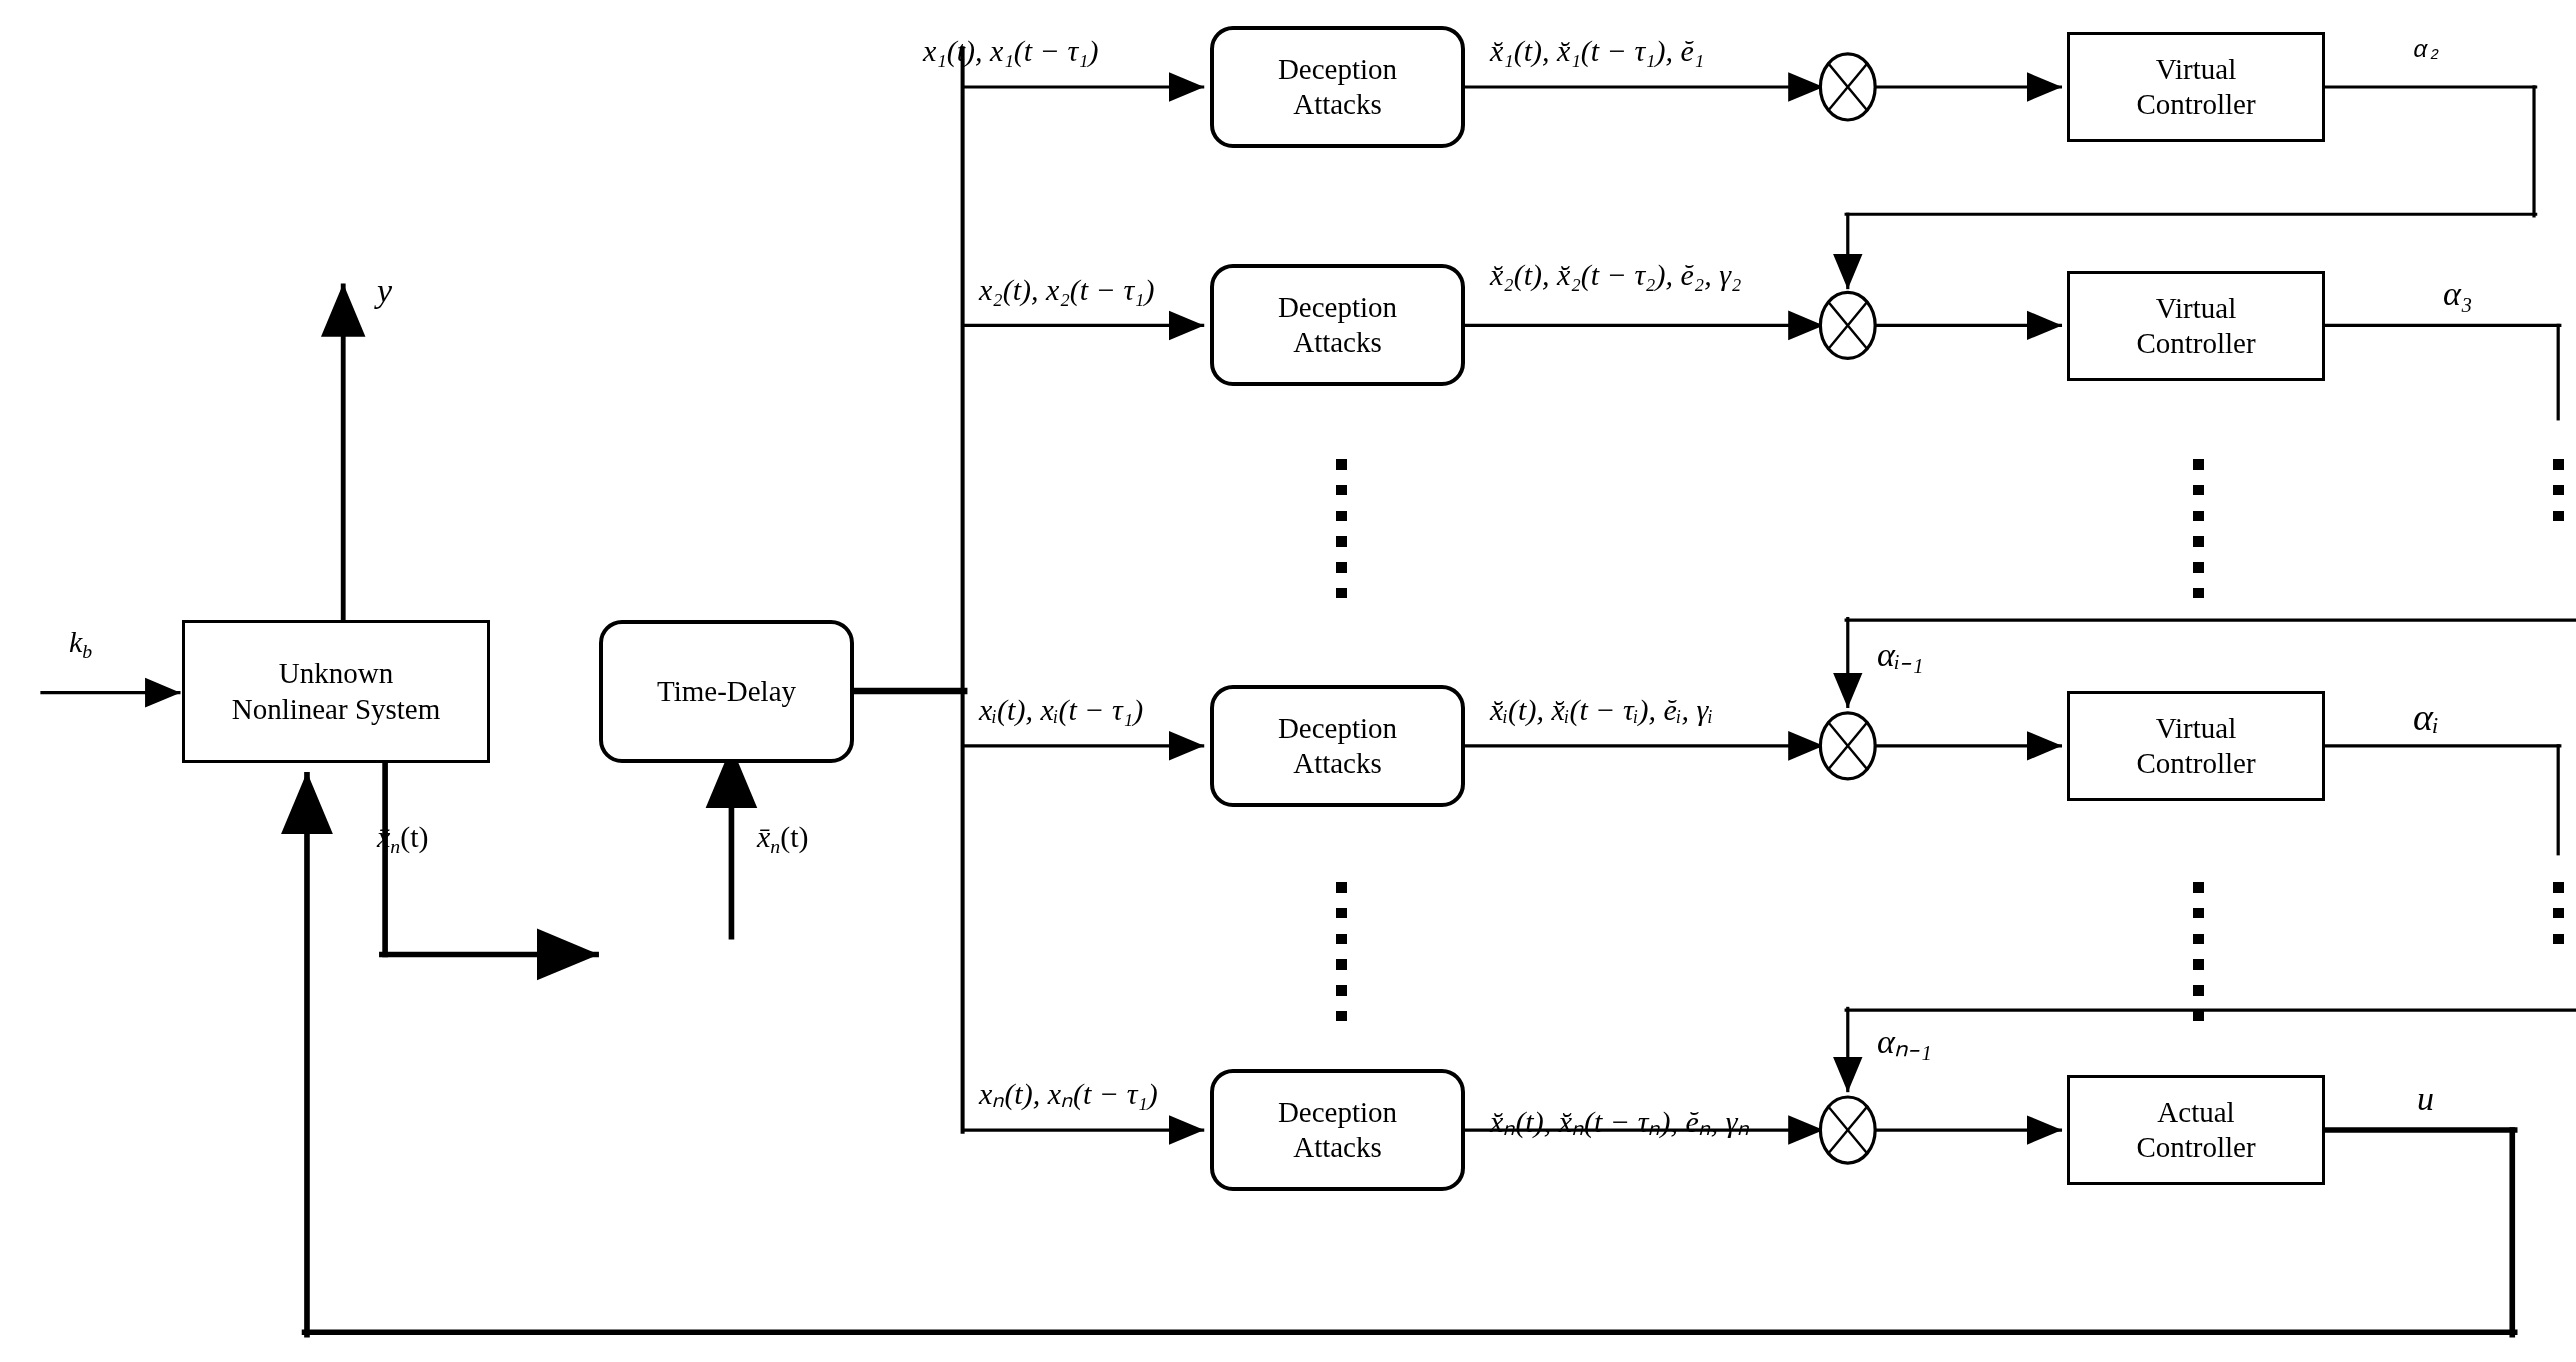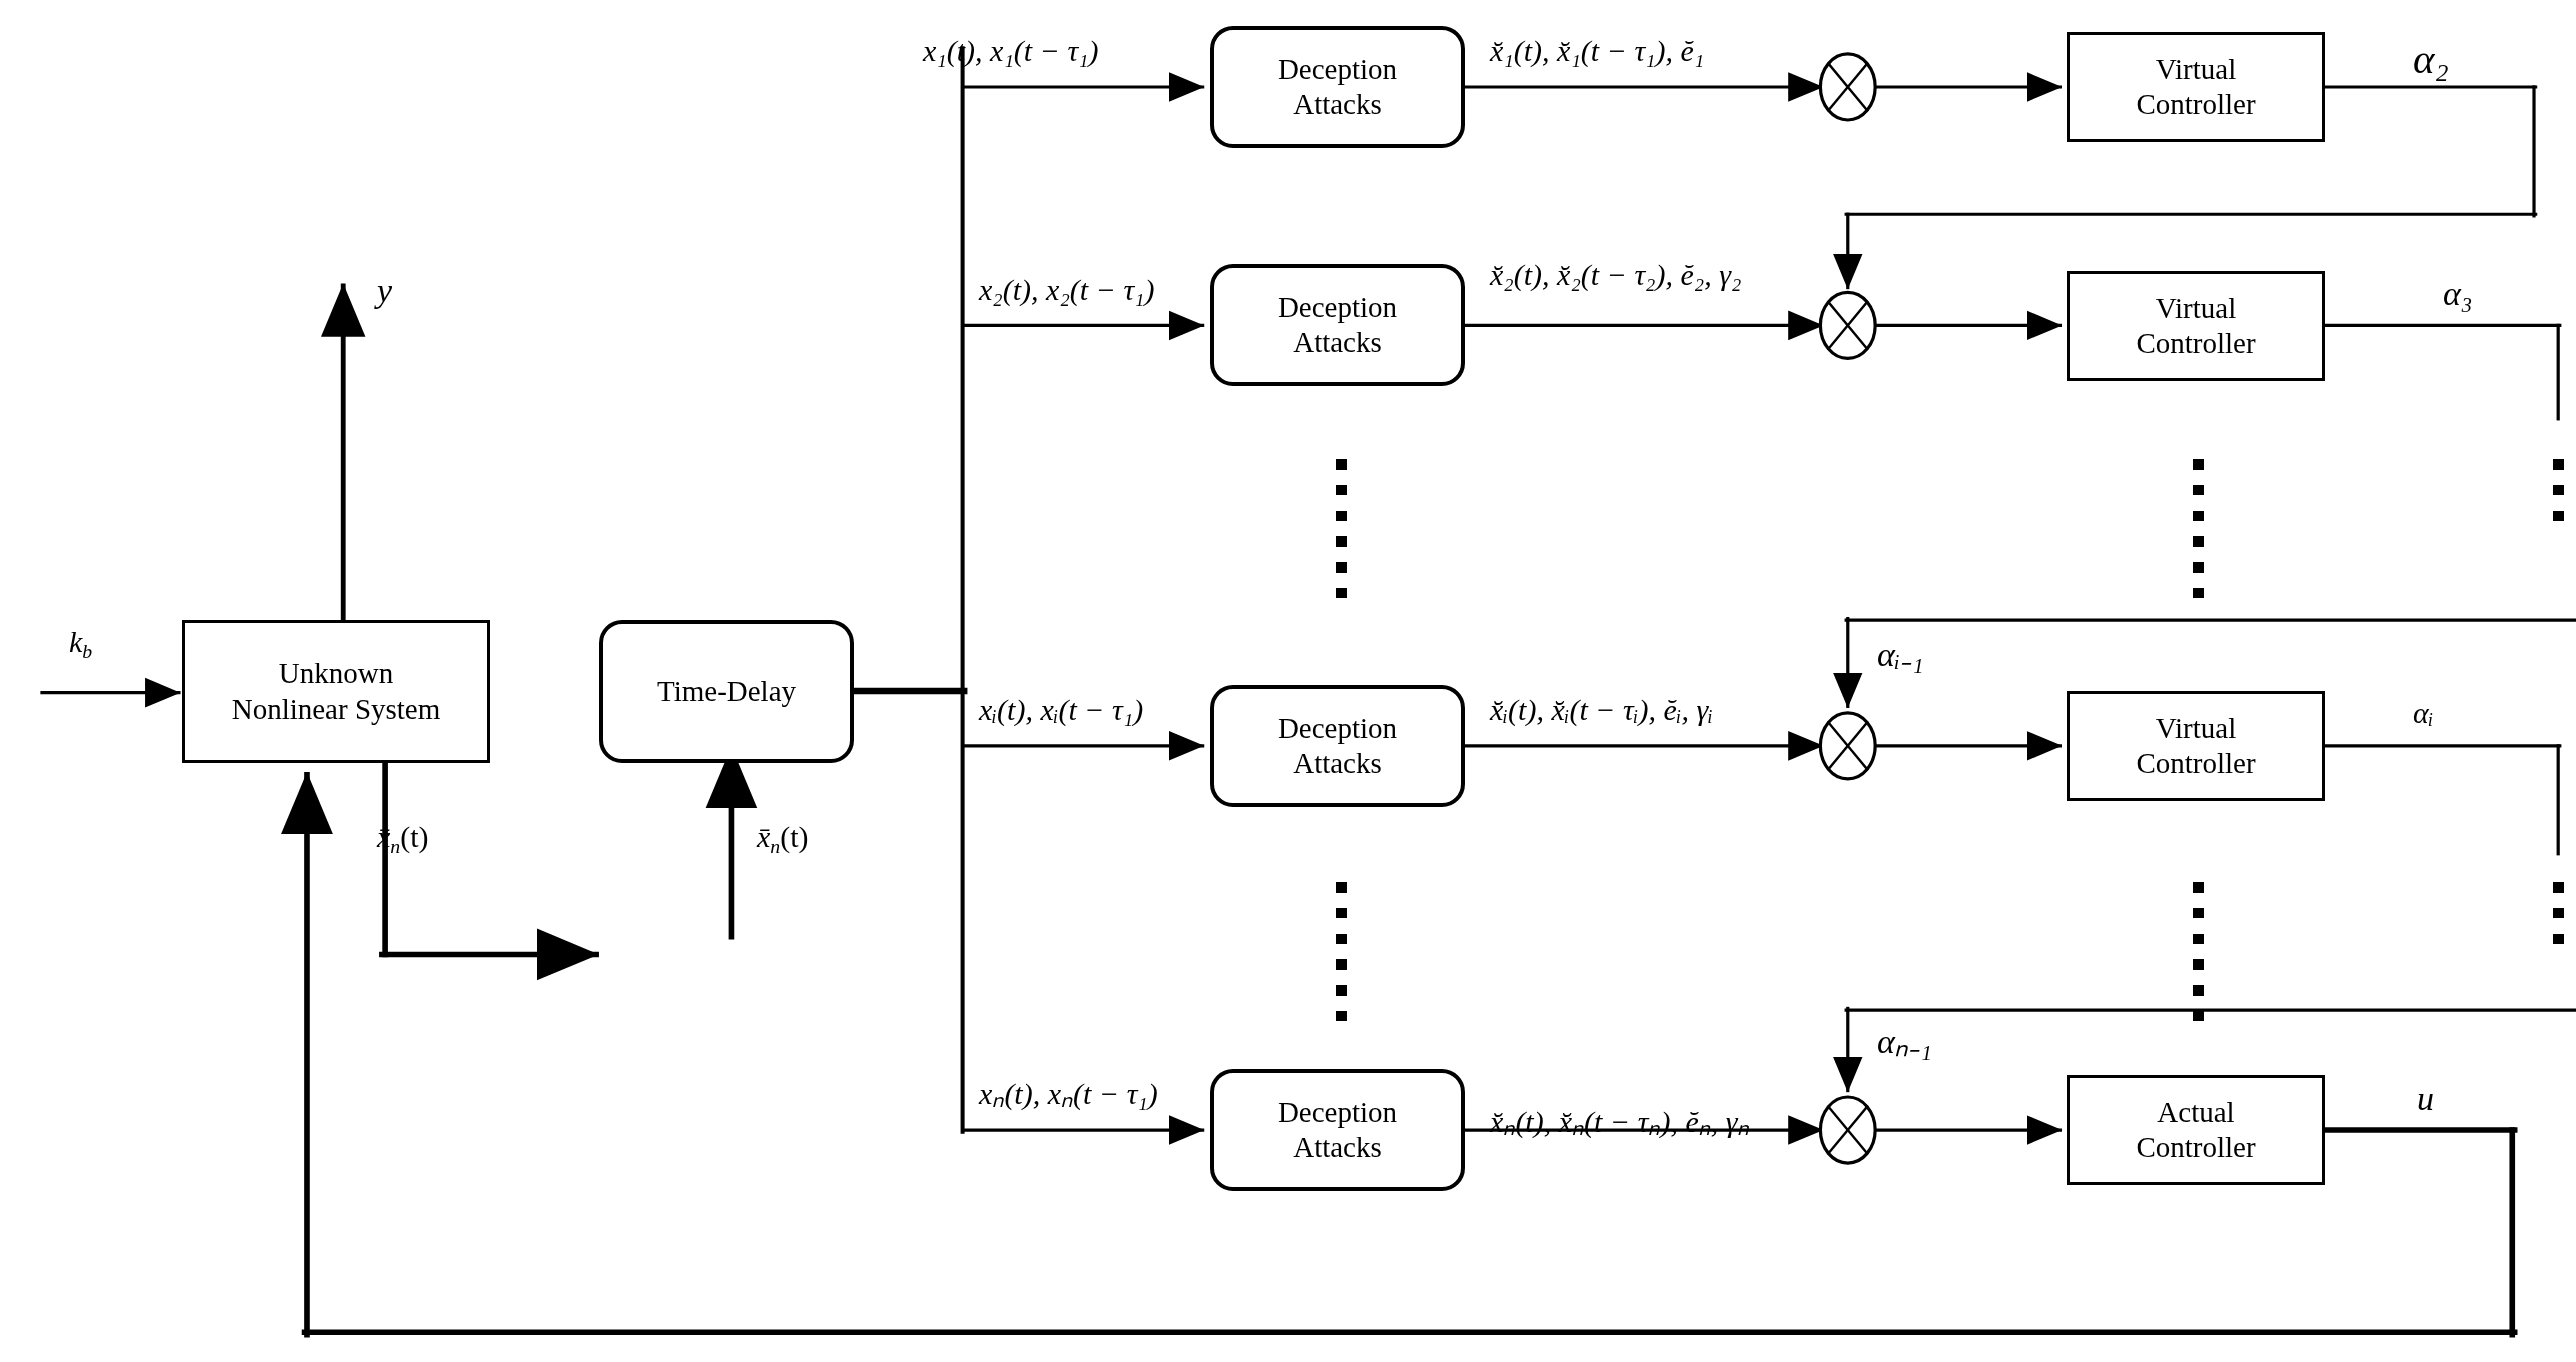--- a/index.html
+++ b/index.html
@@ -148,23 +148,23 @@
   <div class="lbl" style="left:923px;top:36px;">x₁(t), x₁(t − τ₁)</div>
   <div class="lbl" style="left:979px;top:275px;">x₂(t), x₂(t − τ₁)</div>
   <div class="lbl" style="left:979px;top:695px;">xᵢ(t), xᵢ(t − τ₁)</div>
   <div class="lbl" style="left:979px;top:1079px;">xₙ(t), xₙ(t − τ₁)</div>
 
   <div class="lbl" style="left:1490px;top:36px;">x̆₁(t), x̆₁(t − τ₁), ĕ₁</div>
   <div class="lbl" style="left:1490px;top:260px;">x̆₂(t), x̆₂(t − τ₂), ĕ₂, γ₂</div>
   <div class="lbl" style="left:1490px;top:695px;">x̆ᵢ(t), x̆ᵢ(t − τᵢ), ĕᵢ, γᵢ</div>
   <div class="lbl" style="left:1490px;top:1079px;margin-top:28px;">x̆ₙ(t), x̆ₙ(t − τₙ), ĕₙ, γₙ</div>
 
-  <div class="lbl" style="left:2413px;top:39px;font-size:41px;">α₂</div>
+  <div class="lbl" style="left:2413px;top:39px;font-size:24px;font-family:Liberation Mono, monospace;">α₂</div>
   <div class="lbl" style="left:2413px;top:277px;font-size:34px;margin-left:30px;">α₃</div>
-  <div class="lbl" style="left:2413px;top:698px;font-size:30px;">αᵢ</div>
+  <div class="lbl" style="left:2413px;top:698px;font-size:38px;">αᵢ</div>
   <div class="lbl" style="left:2417px;top:1082px;font-size:34px;">u</div>
 
   <div class="lbl" style="left:1877px;top:638px;font-size:34px;">αᵢ₋₁</div>
   <div class="lbl" style="left:1877px;top:1025px;font-size:34px;">αₙ₋₁</div>
 
   <div class="dots" style="left:1336px;top:459px;">
     <i></i>
       <i></i>
       <i></i>
       <i></i>

